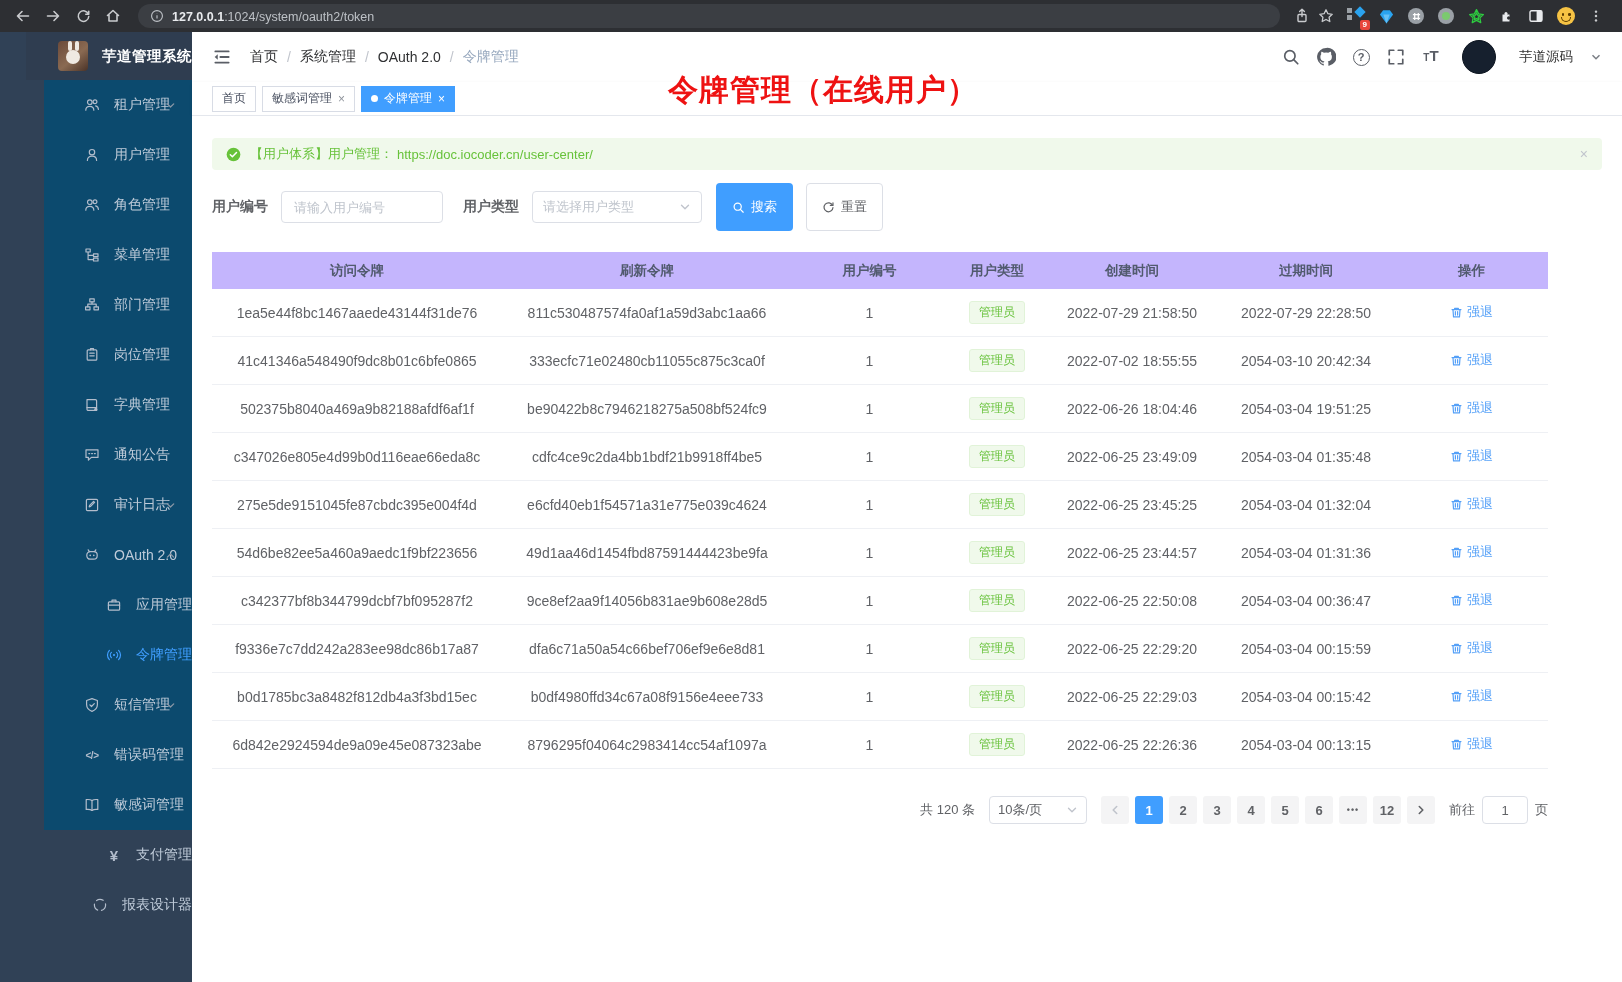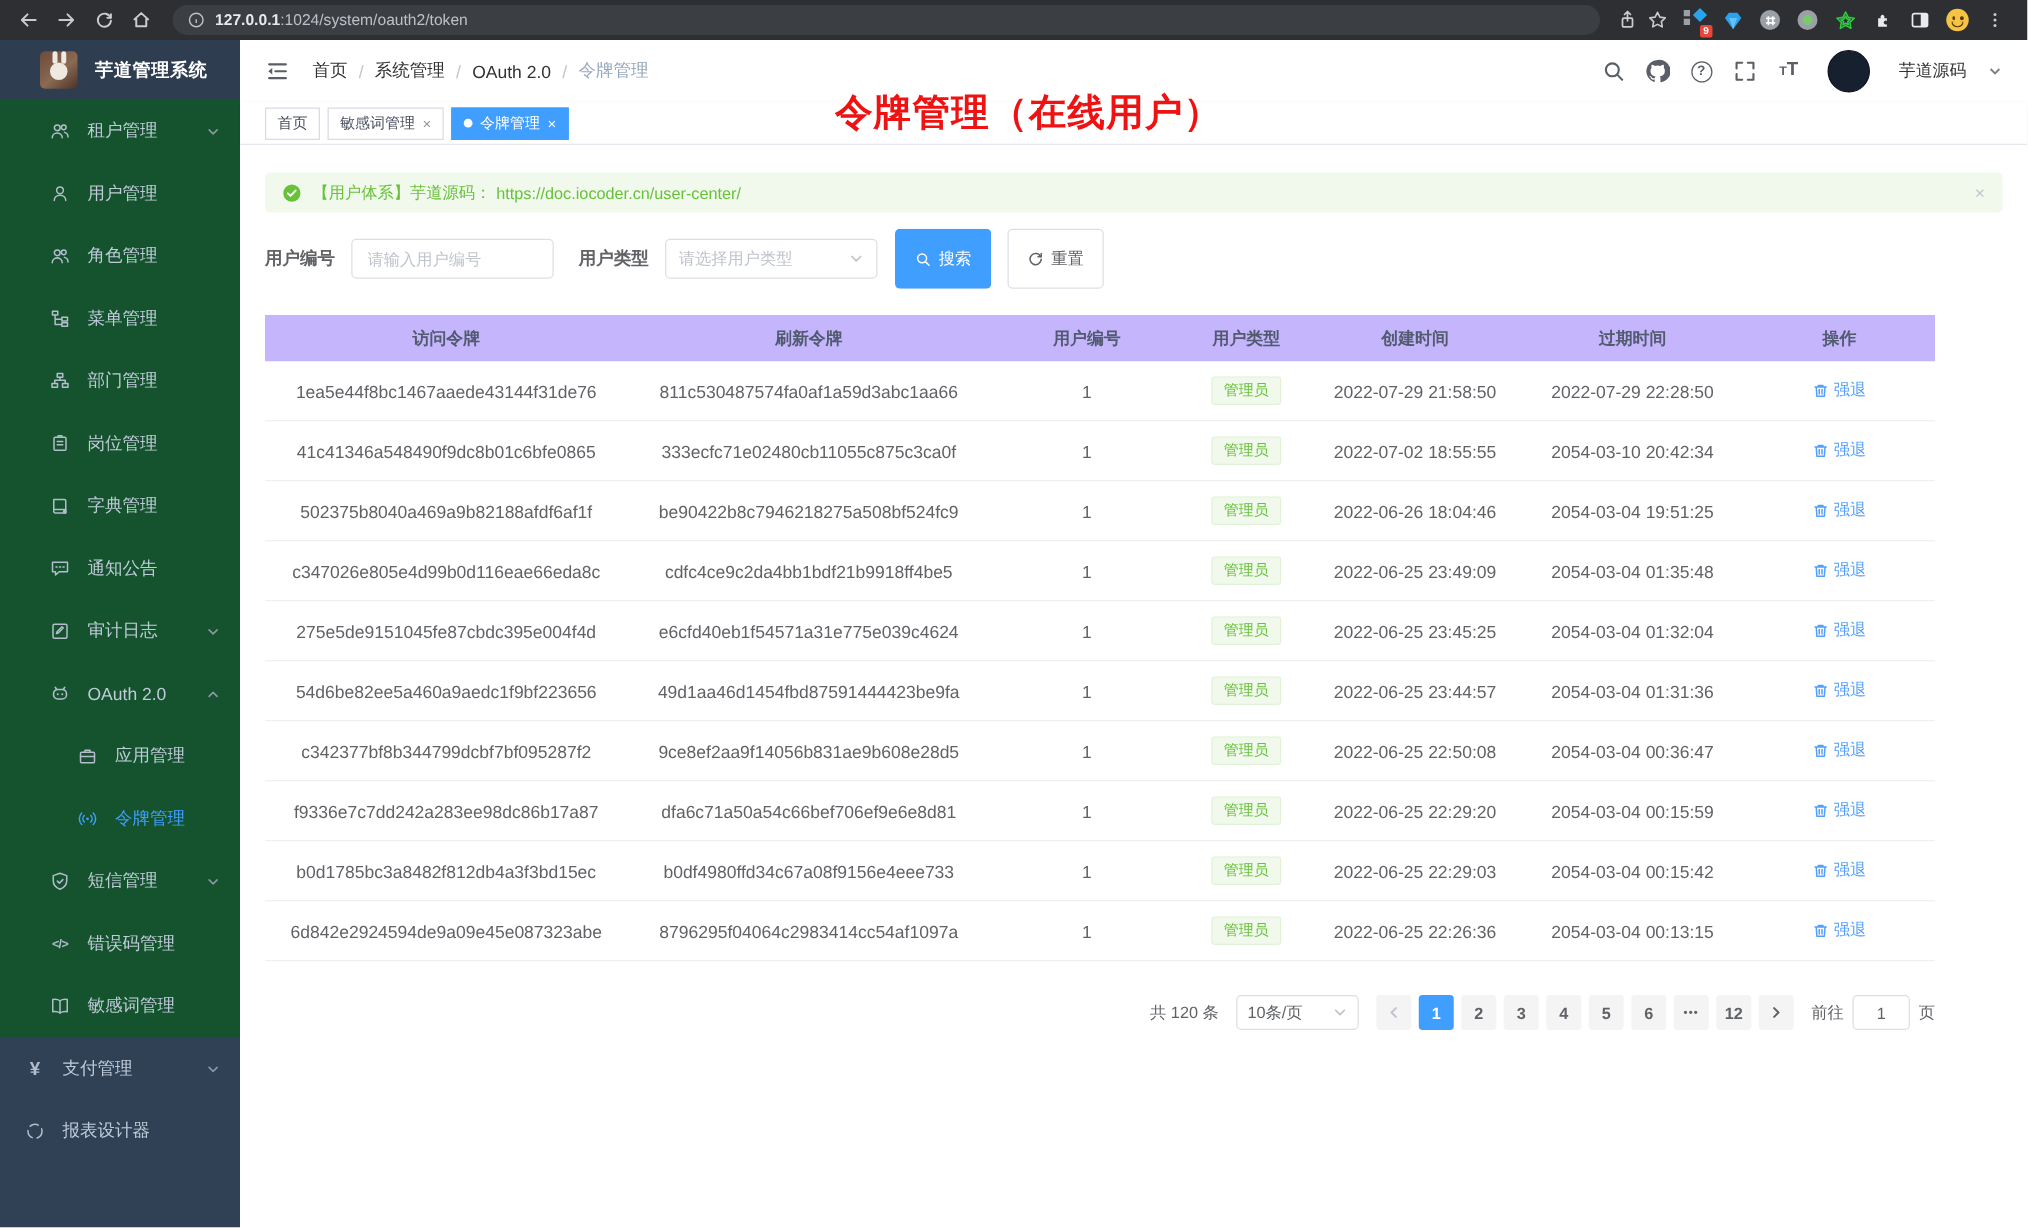--- a/index.html
+++ b/index.html
@@ -21,28 +21,28 @@
   .smiley i { position:absolute; width:2.5px; height:2.5px; background:#5b3b00; border-radius:50%; top:6px; }
   .smiley i.l{ left:4.5px; } .smiley i.r{ right:4.5px; }
   .smiley u { position:absolute; left:4px; right:4px; bottom:3.5px; height:5px; border:1.4px solid #5b3b00; border-top:none; border-radius:0 0 8px 8px; }
   .sq2 { width:5px; height:5px; background:#9aa0a6; position:absolute; }
   .diam { width:8px; height:8px; background:#2aa3ef; transform:rotate(45deg); position:absolute; right:2px; top:2px; }
 
   
   .app { display:flex; height:950px; }
 
   
-  .sidebar { width:192px; background:#304156; flex:none; display:flex; flex-direction:column; }
+  .sidebar { width:192px; background:#304156; flex:none; display:flex; flex-direction:column;align-items:flex-end; }
   .logo { height:48px; display:flex; align-items:center; padding-left:32px; gap:14px; background:#2f3d50; }
   .logo-img { width:30px; height:30px; border-radius:4px; background:linear-gradient(140deg,#6b4a3a 0%,#8a6a52 55%,#4a3328 100%); position:relative; flex:none; }
   .logo-img b { position:absolute; left:8px; top:9px; width:14px; height:14px; background:#efe9e2; border-radius:50%; }
   .logo-img i { position:absolute; width:4px; height:10px; background:#efe9e2; border-radius:2px; top:0; }
   .logo-img i.e1{ left:10px; } .logo-img i.e2{ left:17px; }
   .logo-title { color:#fff; font-size:14.5px; font-weight:700; letter-spacing:.5px; }
-  .menu-sub { background:#14532d; }
+  .menu-sub { background:#0c4a6e; }
   .side-item { height:50px; display:flex; align-items:center; position:relative; color:#bfcbd9; font-size:14px; cursor:pointer; }
   .side-item .lbl { margin-left:0; }
   .lv-sub { padding-left:40px; }
   .lv-subsub { padding-left:62px; }
   .lv-top { padding-left:20px; }
   .mi { width:16px; height:16px; flex:none; margin-right:14px; stroke:#b3bdcc; fill:none; stroke-width:1.2; stroke-linecap:round; stroke-linejoin:round; }
   .gicon { width:16px; flex:none; margin-right:14px; color:#b3bdcc; text-align:center; font-weight:700; }
   .side-item.active { color:#409eff; }
   .chev { position:absolute; right:16px; width:11px; height:11px; stroke:#8a97a6; fill:none; stroke-width:1.4; stroke-linecap:round; stroke-linejoin:round; }
   .chev.up { transform:rotate(180deg); }
@@ -448,21 +448,21 @@
         </div>
     </div>
 
     <div class="content">
 
       <div class="alert">
         <svg class="ok" viewBox="0 0 16 16">
             <circle cx="8" cy="8" r="7.3" fill="#67c23a"></circle>
             <path d="M4.6 8.2l2.2 2.2 4.4-4.6" stroke="#fff" stroke-width="1.6" fill="none" stroke-linecap="round" stroke-linejoin="round"></path>
           </svg>
-        <span class="txt">【用户体系】芋道源码：</span>
+        <span class="txt">【用户体系】用户管理：</span>
         <a>https://doc.iocoder.cn/user-center/</a>
         <span class="x">×</span>
       </div>
 
       <div class="filters">
         <span class="flabel">用户编号</span>
         <input class="finput" placeholder="请输入用户编号" style="">
         <span class="flabel">用户类型</span>
         <div class="fselect">
           <span class="ph">请选择用户类型</span>

